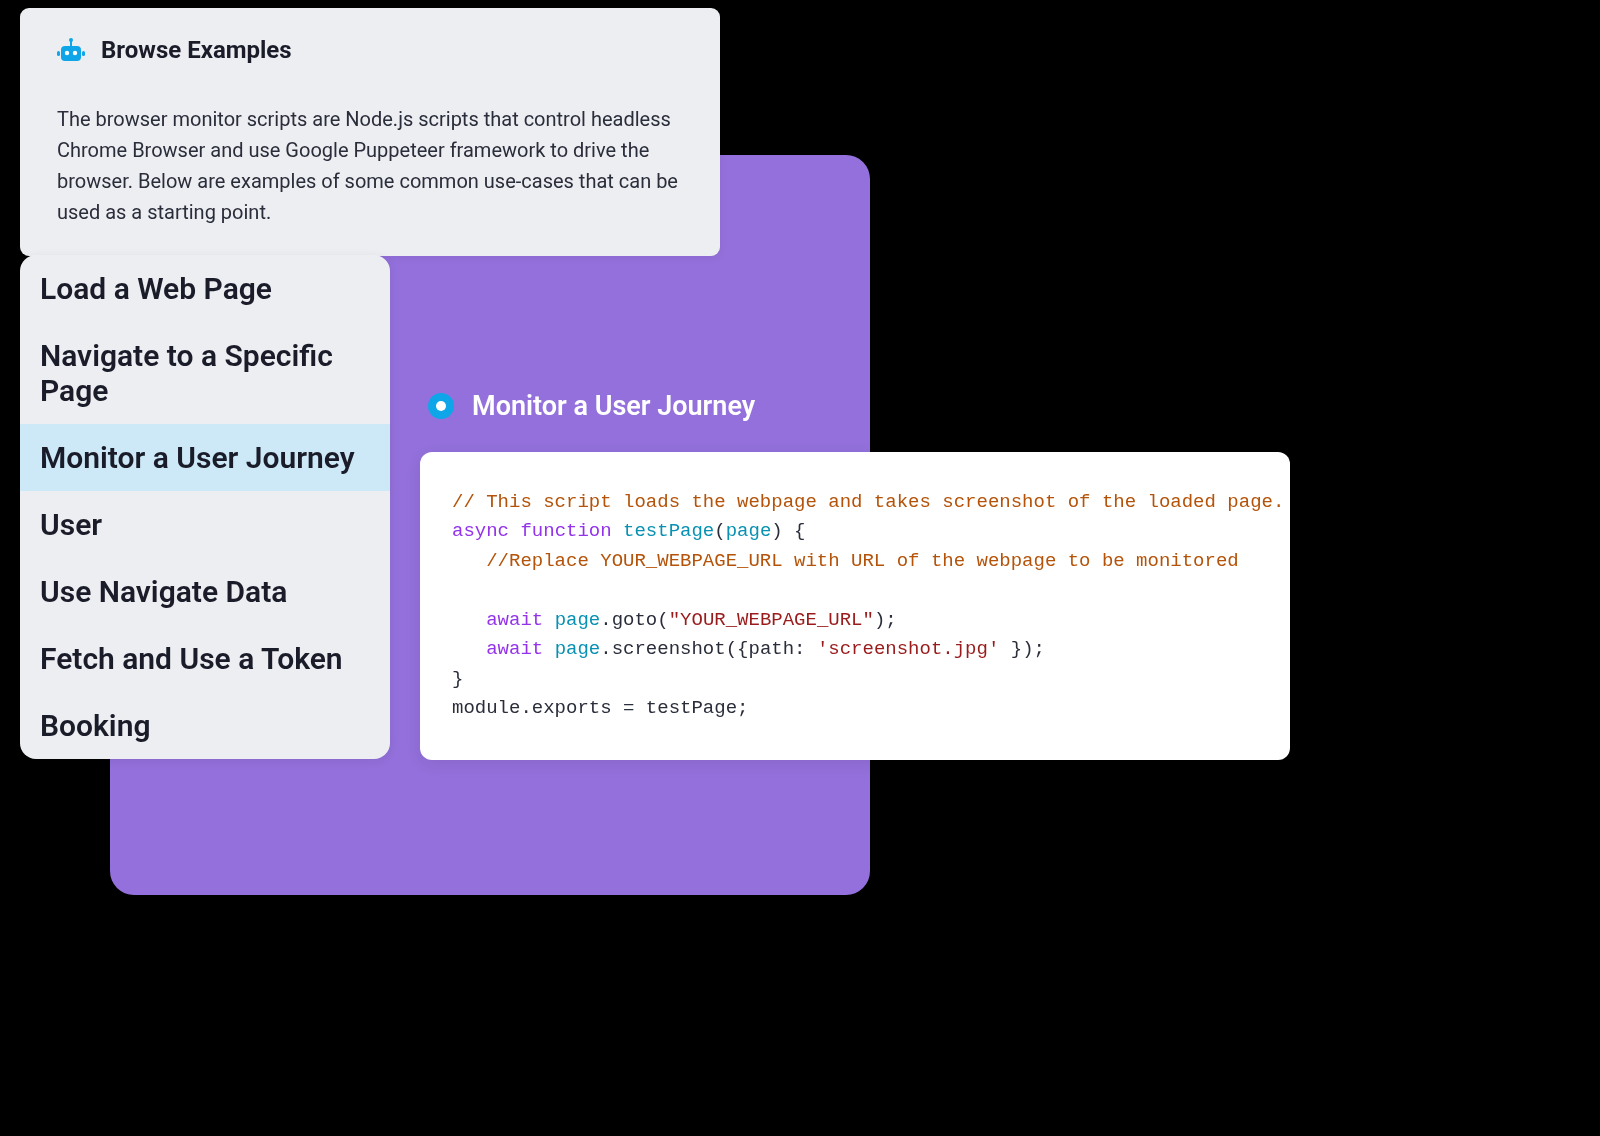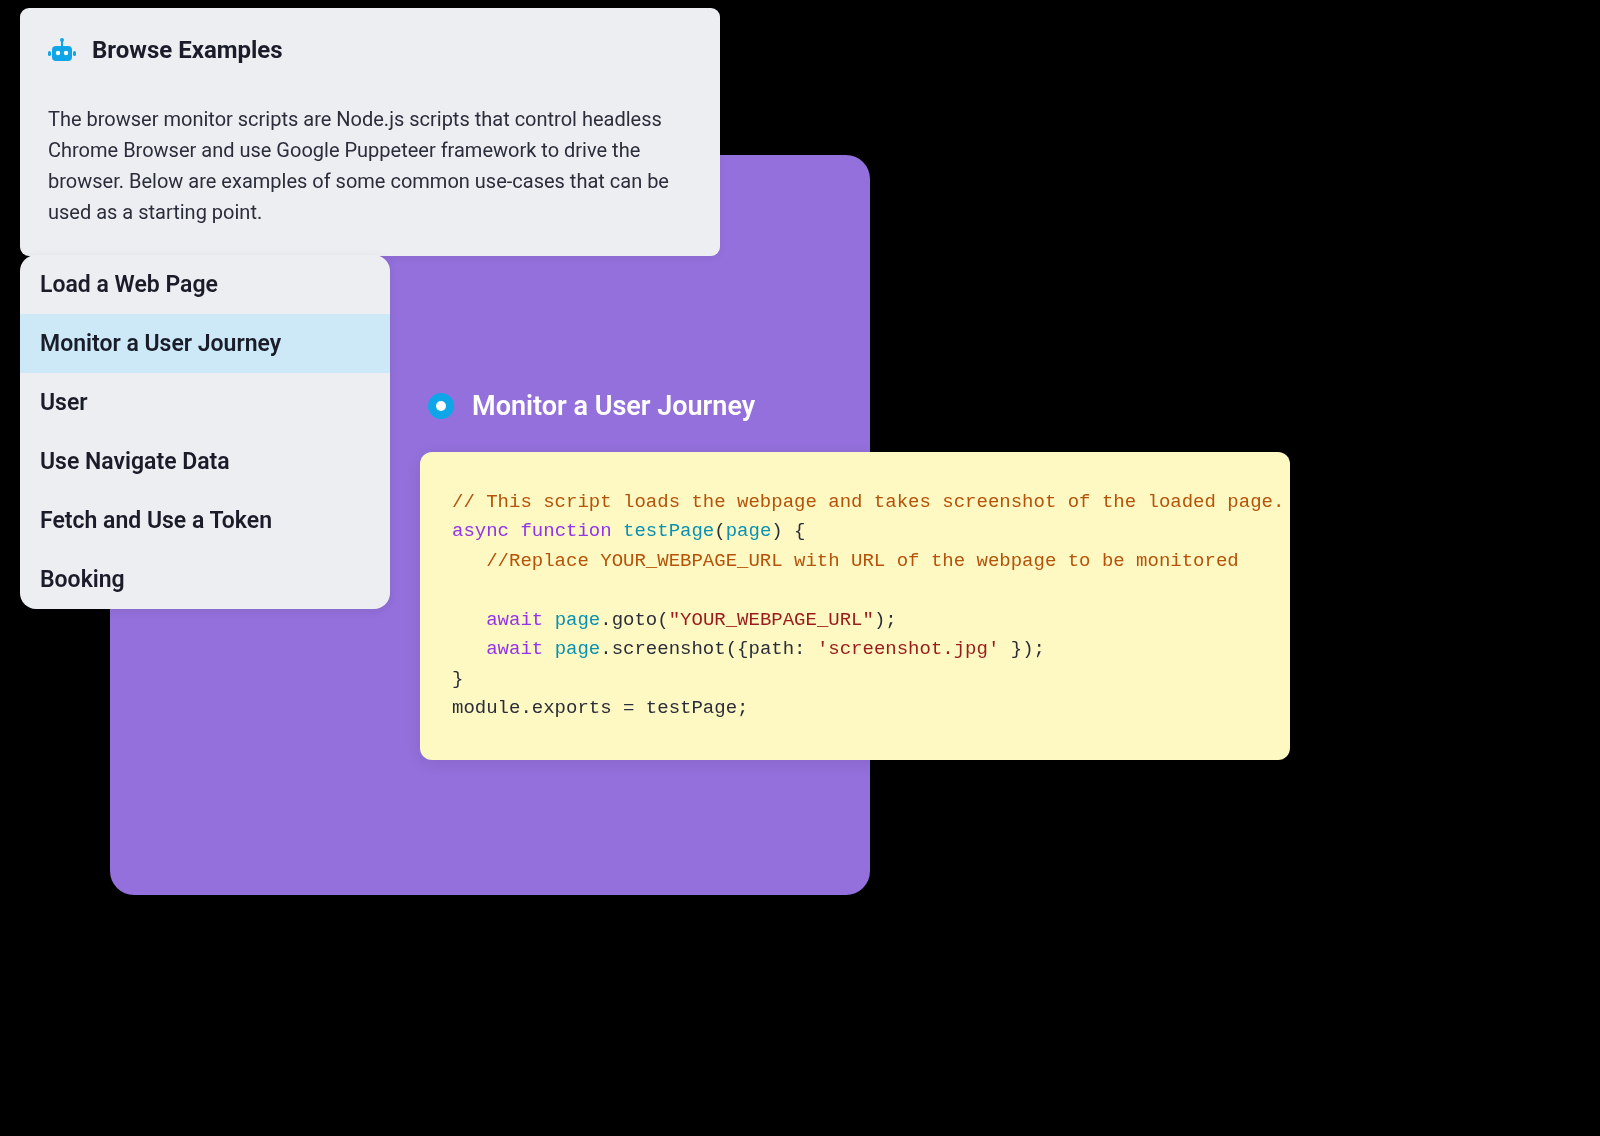--- a/index.html
+++ b/index.html
@@ -20,21 +20,21 @@
       background: #9370DB;
       border-radius: 24px;
     }
     .header-card {
       position: absolute;
       left: 20px;
       top: 8px;
       width: 700px;
       background: #EDEEF2;
       border-radius: 9px;
-      padding: 28px 28px;
+      padding: 28px 37px;
       box-shadow: 0 2px 8px rgba(0,0,0,0.05);
     }
     .header-title-row {
       display: flex;
       align-items: center;
       gap: 16px;
       margin-bottom: 14px;
     }
     .robot-icon {
       width: 28px;
@@ -60,21 +60,21 @@
       left: 20px;
       top: 255px;
       width: 370px;
       background: #EDEEF2;
       border-radius: 16px;
       overflow: hidden;
       box-shadow: 0 2px 10px rgba(0,0,0,0.08);
     }
     .sidebar-item {
       padding: 16px 20px;
-      font-size: 23px;
+      font-size: 30px;
       font-weight: 600;
       color: #1a1d29;
       cursor: pointer;
       border-bottom: 0;
     }
     .sidebar-item.selected {
       background: #CDE9F8;
     }
     .content-panel {
       position: absolute;
@@ -104,21 +104,21 @@
       height: 10px;
       border-radius: 50%;
       background: #fff;
     }
     .content-title {
       font-size: 27px;
       font-weight: 600;
       color: #fff;
     }
     .code-block {
-      background: #fef9c3;
+      background: #ffffff;
       border-radius: 12px;
       padding: 36px 32px;
       font-family: "SF Mono", Monaco, Menlo, Consolas, "Courier New", monospace;
       font-size: 19px;
       line-height: 1.55;
       color: #2a2d3a;
       white-space: pre;
       box-shadow: 0 4px 16px rgba(0,0,0,0.08);
     }
     .c-comment { color: #B45309; }
@@ -147,20 +147,21 @@
         <rect x="25" y="14" width="3" height="5" rx="1.5" fill="#0EA5E9"></rect>
       </svg>
     </span>
     <h1 class="header-title">Browse Examples</h1>
   </div>
   <p class="header-description">The browser monitor scripts are Node.js scripts that control headless Chrome Browser and use Google Puppeteer framework to drive the browser. Below are examples of some common use-cases that can be used as a starting point.</p>
 </div>
 
 <div class="sidebar">
   <div class="sidebar-item"><span>Load a Web Page</span></div>
+  <div class="sidebar-item"><span>Navigate to a Specific Page</span></div>
   <div class="sidebar-item selected"><span>Monitor a User Journey</span></div>
   <div class="sidebar-item"><span>User</span></div>
   <div class="sidebar-item"><span>Use Navigate Data</span></div>
   <div class="sidebar-item"><span>Fetch and Use a Token</span></div>
   <div class="sidebar-item"><span>Booking</span></div>
 </div>
 
 <div class="content-panel">
   <div class="content-title-row">
     <span class="radio-icon"></span>

